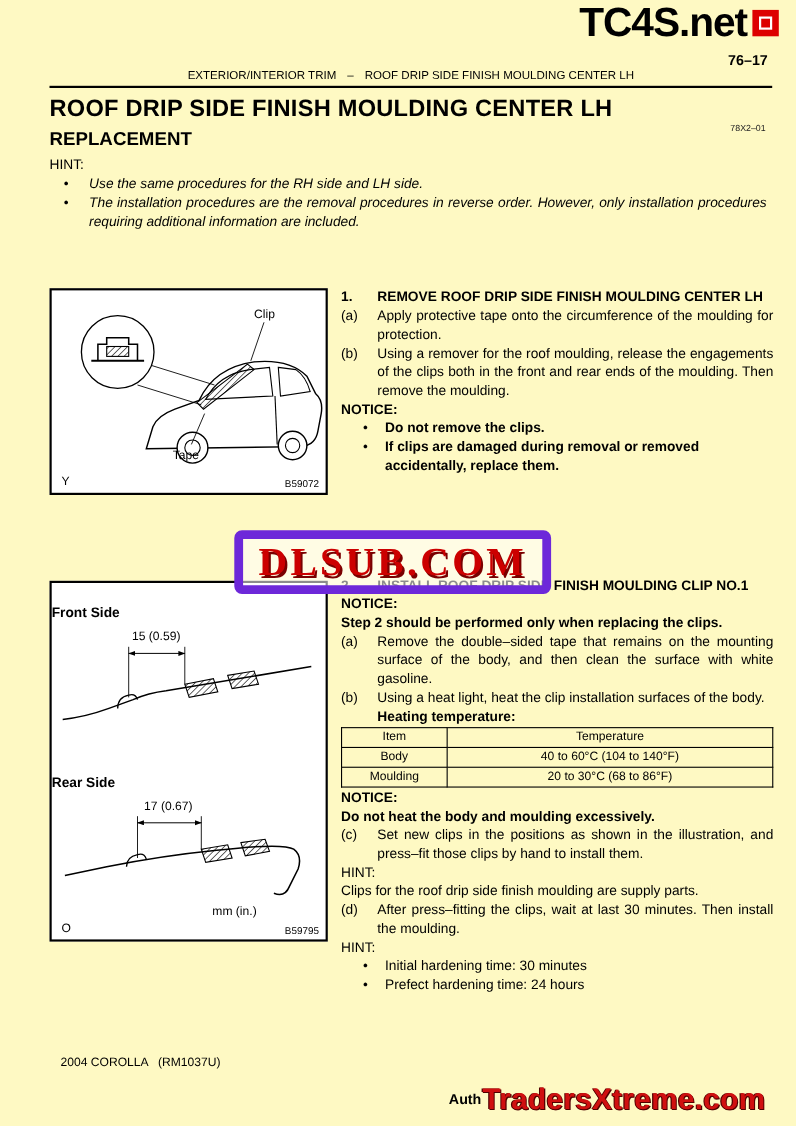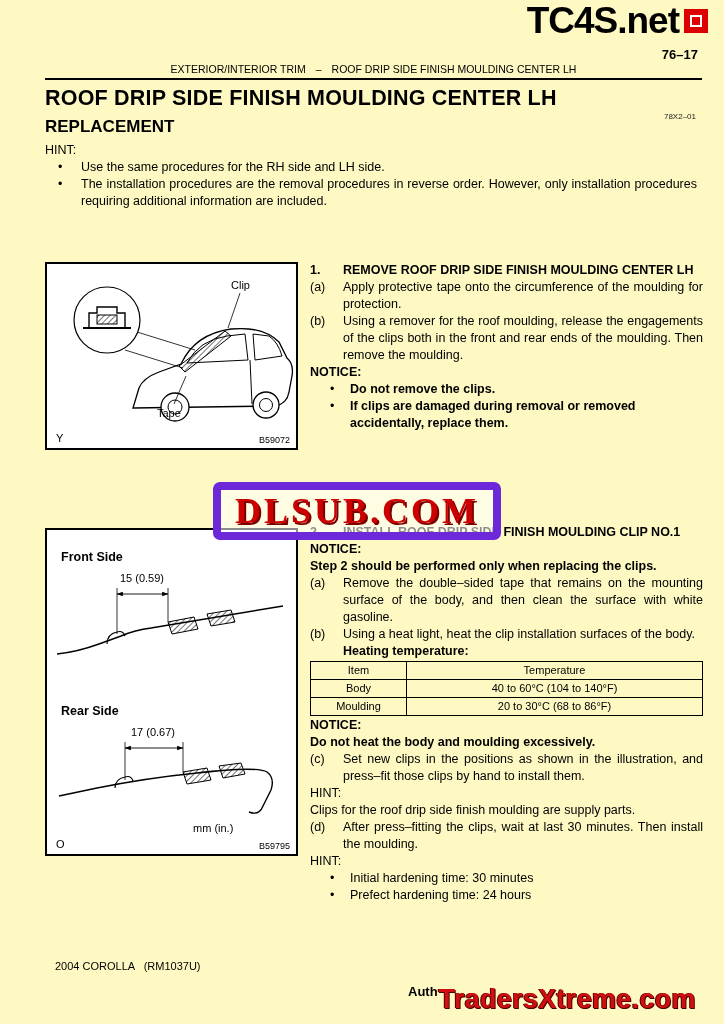--- a/index.html
+++ b/index.html
@@ -20,29 +20,29 @@
   .rh-sep { margin:0 10px; }
   .headrule { position:absolute; top:78px; left:45px; width:657px; border-top:2px solid #000; }
   
   .title { position:absolute; top:86px; left:45px; font-size:21.5px; font-weight:bold; letter-spacing:0.2px; }
   .doccode { position:absolute; top:112px; right:28px; font-size:8px; color:#222; }
   .subtitle { position:absolute; top:117px; left:45px; font-size:17px; font-weight:bold; }
   
   .intro { position:absolute; top:142px; left:45px; width:652px; font-size:12.5px; line-height:17px; }
   .ibrow { display:flex; }
   .ibdot { width:36px; padding-left:13px; flex:none; }
-  .ibtx { flex:1; text-align:justify; }
+  .ibtx { flex:1; text-align:justify;font-style:italic; }
   
   .figbox { position:absolute; left:45px; width:253px; border:2px solid #000; background:#fff; }
   .fig1 { top:262px; height:188px; }
   .fig2 { top:528px; height:328px; }
   .figbox svg { position:absolute; inset:0; width:100%; height:100%; font-family:"Liberation Sans", sans-serif; }
   .corner-bl { position:absolute; left:9px; bottom:4px; font-size:11px; }
   .corner-br { position:absolute; right:6px; bottom:3px; font-size:9px; }
-  .figlabel { position:absolute; font-size:12.5px; font-weight:bold; left:14px; }
+  .figlabel { position:absolute; font-size:12.5px; font-weight:bold; left:0; }
   .fl-front { top:20px; }
   .fl-rear { top:174px; }
   
   .rcol { position:absolute; left:310px; width:393px; font-size:12.5px; line-height:17px; }
   .rcol1 { top:262px; }
   .rcol2 { top:524px; }
   .frow { display:flex; }
   .lab { width:33px; flex:none; }
   .boldlab { width:33px; flex:none; font-weight:bold; }
   .stit { flex:1; font-weight:bold; }
@@ -58,21 +58,21 @@
   .ttable td { border:1px solid #000; text-align:center; height:18px; padding:0 4px; }
   .ttable td:first-child { width:96px; }
   
   .dlsub {
     position:absolute; top:482px; left:213px; z-index:6;
     font-family:"Liberation Serif", serif; font-weight:bold; font-size:36px;
     letter-spacing:3px; color:#cc0000; text-shadow:2px 2px 0 #7a0000;
     border:8px solid #6d28d9; border-radius:7px; padding:0 14px;
     background:rgba(255,255,255,0.55);
   }
-  .traders-wrap { position:absolute; top:984px; left:408px; z-index:6; display:flex; align-items:flex-start; }
+  .traders-wrap { position:absolute; top:984px; left:408px; z-index:6; display:flex; align-items:center; }
   .traders-frag { font-size:13px; font-weight:bold; margin-right:1px; }
   .traders {
     font-size:27px; font-weight:bold; color:#d01010; letter-spacing:0.3px;
     text-shadow:1px 1px 0 #500000, -1px 0 0 #500000, 0 1px 0 #500000;
   }
   .footer-model { position:absolute; top:960px; left:55px; font-size:11px; white-space:pre; }
 </style>
 </head>
 <body>
 

